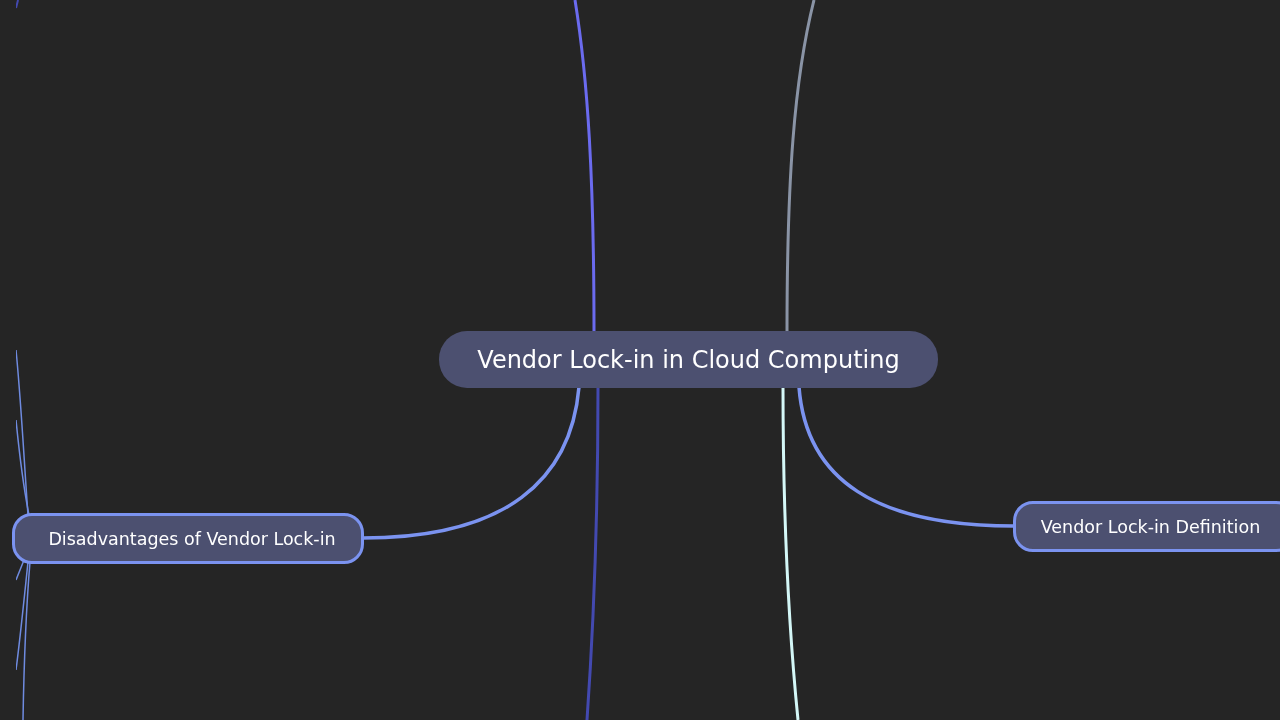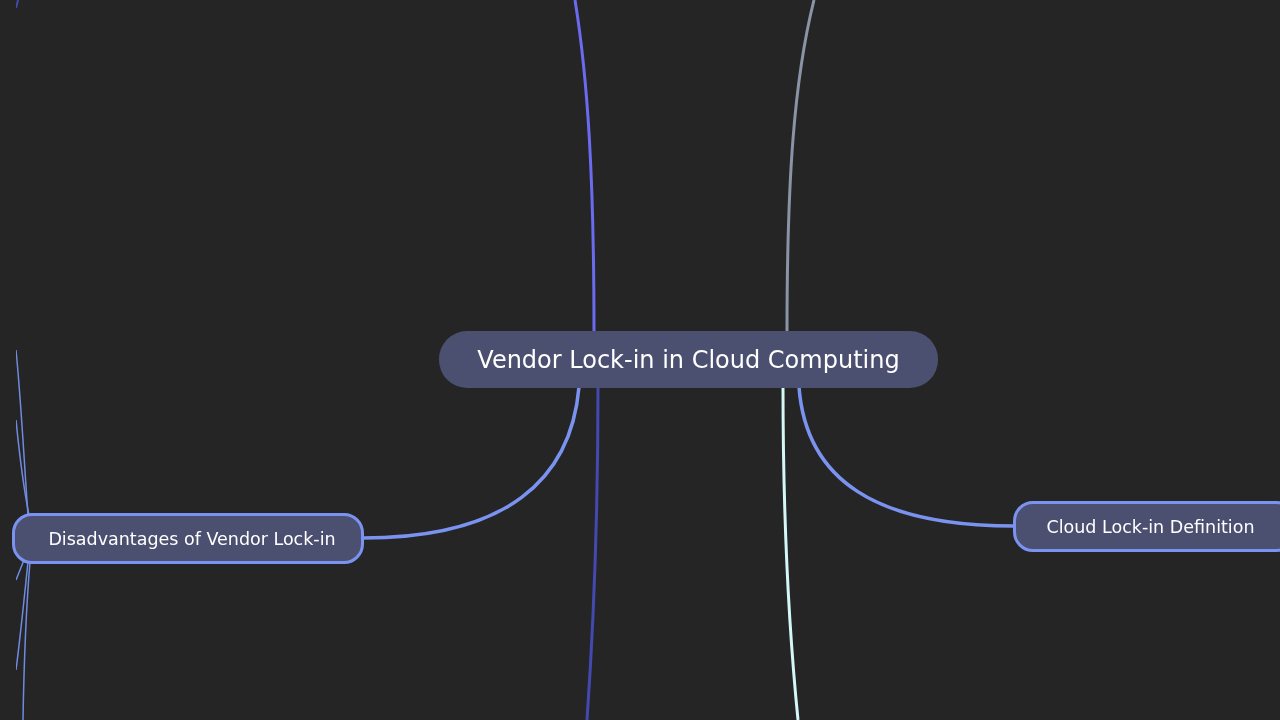--- a/index.html
+++ b/index.html
@@ -95,15 +95,15 @@
 
   <div class="node root">
     <span>Vendor Lock-in in Cloud Computing</span>
   </div>
 
   <div class="node child child-left">
     <span>Disadvantages of Vendor Lock-in</span>
   </div>
 
   <div class="node child child-right">
-    <span>Cloud Lock-in Definition</span>
+    <span>Vendor Lock-in Definition</span>
   </div>
 </div>
 
 </body></html>

